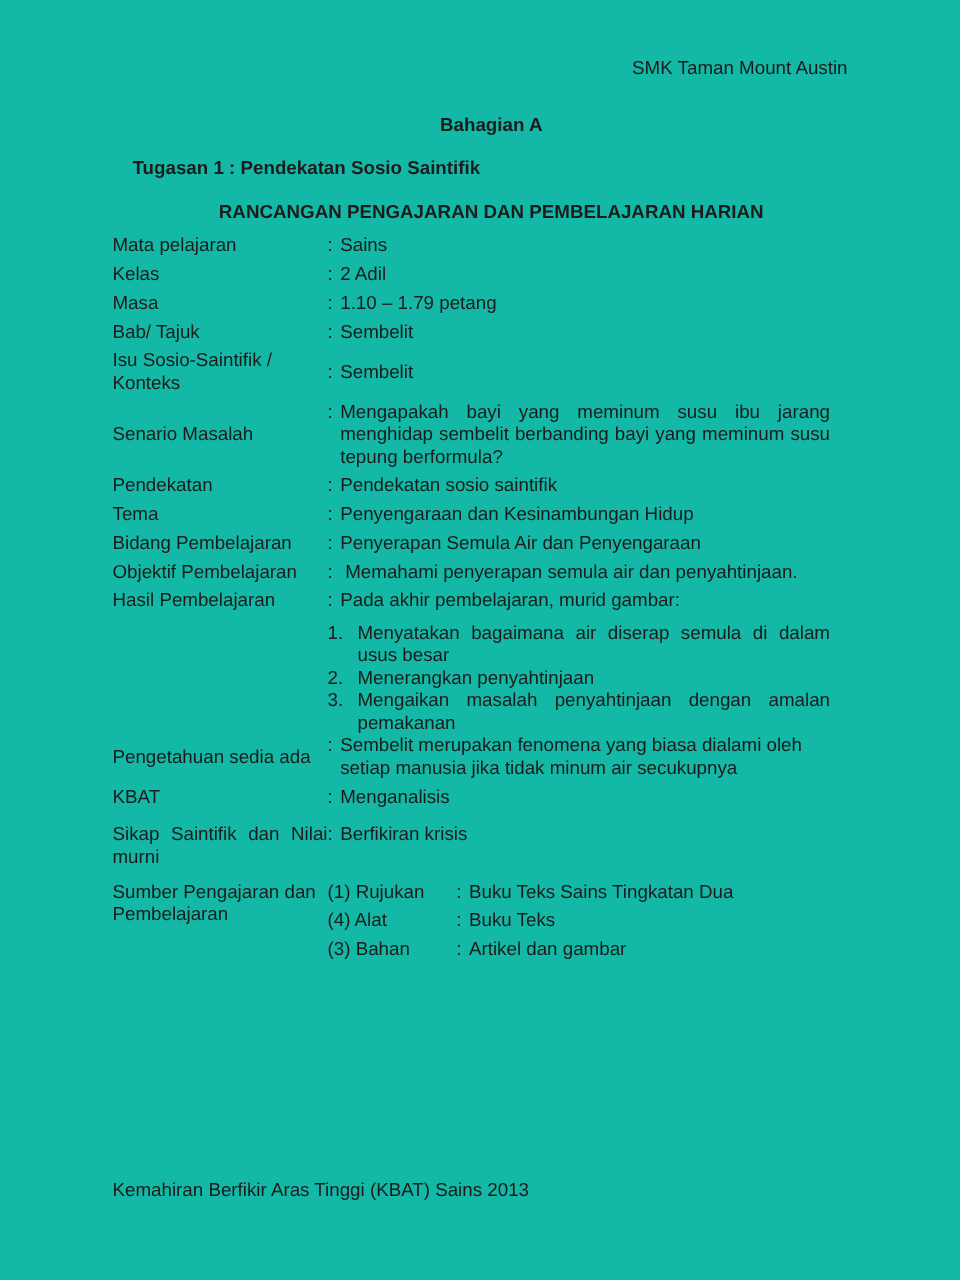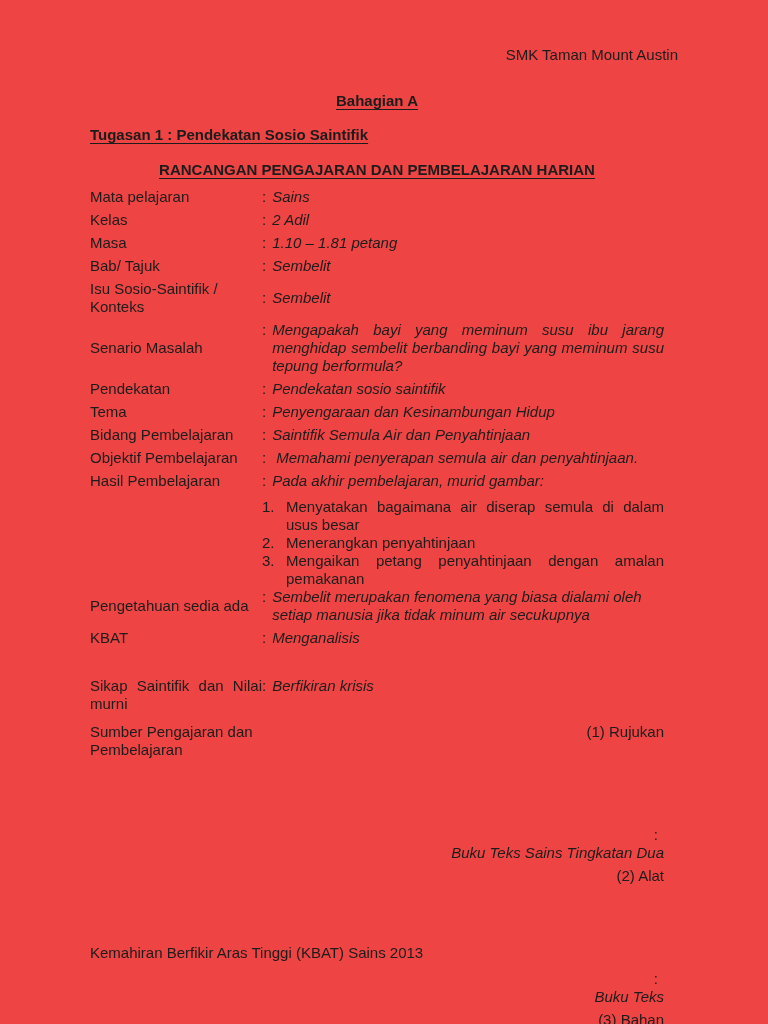--- a/index.html
+++ b/index.html
@@ -6,30 +6,30 @@
   body {
     width: 768px; height: 1024px;
     background: #ffffff;
     font-family: "Liberation Sans", "DejaVu Sans", sans-serif;
     font-size: 15px;
     line-height: 18px;
     color: #1c1c1c;
     position: relative;
     overflow: hidden;
   }
-  .page { position: absolute; inset: 0; background: #ef4444; }
+  .page { position: absolute; inset: 0; background: #14b8a6; }
 
   .school-header {
     position: absolute; top: 46px; right: 90px;
     white-space: nowrap;
   }
   .heading {
     font-weight: bold;
-    text-decoration: underline;
     text-underline-offset: 3px;
+    margin-left: 16px;
   }
   .section-title {
     position: absolute; top: 92px; left: 90px; width: 574px;
     text-align: center;
   }
   .task-title {
     position: absolute; top: 126px; left: 90px; text-align: right;
   }
   .doc-title {
     position: absolute; top: 161px; left: 90px; width: 574px;
@@ -38,35 +38,35 @@
 
   .content {
     position: absolute; top: 188px; left: 90px; width: 574px;
   }
   .row { display: flex; align-items: flex-start; margin-bottom: 5px; }
   .row.vcenter { align-items: center; }
   .label { width: 172px; flex: 0 0 172px; }
   .label.justify { text-align: justify; }
   .value { flex: 1; display: flex; align-items: flex-start; }
   .colon { flex: 0 0 auto; margin-right: 6px; }
-  .vtext { flex: 1; font-style: italic; }
+  .vtext { flex: 1; }
   .vtext.justify { text-align: justify; }
   .vtext.pad { padding-left: 4px; }
 
   .list-row { margin-top: 8px; margin-bottom: 0; }
   .olist { flex: 1; }
   .oitem { display: flex; align-items: flex-start; }
   .onum { flex: 0 0 24px; }
   .otext { flex: 1; text-align: justify; }
 
-  .gap-before { margin-top: 30px; }
+  .gap-before { margin-top: 12px; }
   .gap-before-sm { margin-top: 10px; }
 
   .subtable { flex: 1; }
-  .subrow { display: flex; align-items: flex-end; margin-bottom: 5px; flex-direction: column; }
+  .subrow { display: flex; align-items: center; margin-bottom: 5px; }
   .subname { flex: 0 0 103px; }
 
   .page-footer {
     position: absolute; top: 944px; left: 90px;
     white-space: nowrap;
   }
 </style>
 </head>
 <body>
 
@@ -95,21 +95,21 @@
       <div class="value">
         <span class="colon">:</span>
         <span class="vtext">2 Adil</span>
       </div>
     </div>
 
     <div class="row">
       <div class="label">Masa</div>
       <div class="value">
         <span class="colon">:</span>
-        <span class="vtext">1.10 – 1.81 petang</span>
+        <span class="vtext">1.10 – 1.79 petang</span>
       </div>
     </div>
 
     <div class="row">
       <div class="label">Bab/ Tajuk</div>
       <div class="value">
         <span class="colon">:</span>
         <span class="vtext">Sembelit</span>
       </div>
     </div>
@@ -143,21 +143,21 @@
       <div class="value">
         <span class="colon">:</span>
         <span class="vtext">Penyengaraan dan Kesinambungan Hidup</span>
       </div>
     </div>
 
     <div class="row">
       <div class="label">Bidang Pembelajaran</div>
       <div class="value">
         <span class="colon">:</span>
-        <span class="vtext">Saintifik Semula Air dan Penyahtinjaan</span>
+        <span class="vtext">Penyerapan Semula Air dan Penyengaraan</span>
       </div>
     </div>
 
     <div class="row">
       <div class="label">Objektif Pembelajaran</div>
       <div class="value">
         <span class="colon">:</span>
         <span class="vtext pad">Memahami penyerapan semula air dan penyahtinjaan.</span>
       </div>
     </div>
@@ -177,21 +177,21 @@
           <div class="oitem">
             <span class="onum">1.</span>
             <span class="otext">Menyatakan bagaimana air diserap semula di dalam usus besar</span>
           </div>
           <div class="oitem">
             <span class="onum">2.</span>
             <span class="otext">Menerangkan penyahtinjaan</span>
           </div>
           <div class="oitem">
             <span class="onum">3.</span>
-            <span class="otext">Mengaikan petang penyahtinjaan dengan amalan pemakanan</span>
+            <span class="otext">Mengaikan masalah penyahtinjaan dengan amalan pemakanan</span>
           </div>
         </div>
       </div>
     </div>
 
     <div class="row vcenter">
       <div class="label">Pengetahuan sedia ada</div>
       <div class="value">
         <span class="colon">:</span>
         <span class="vtext">Sembelit merupakan fenomena yang biasa dialami oleh setiap manusia jika tidak minum air secukupnya</span>
@@ -216,21 +216,21 @@
 
     <div class="row gap-before-sm">
       <div class="label">Sumber Pengajaran dan Pembelajaran</div>
       <div class="subtable">
         <div class="subrow">
           <span class="subname">(1) Rujukan</span>
           <span class="colon">:</span>
           <span class="vtext">Buku Teks Sains Tingkatan Dua</span>
         </div>
         <div class="subrow">
-          <span class="subname">(2) Alat</span>
+          <span class="subname">(4) Alat</span>
           <span class="colon">:</span>
           <span class="vtext">Buku Teks</span>
         </div>
         <div class="subrow">
           <span class="subname">(3) Bahan</span>
           <span class="colon">:</span>
           <span class="vtext">Artikel dan gambar</span>
         </div>
       </div>
     </div>

